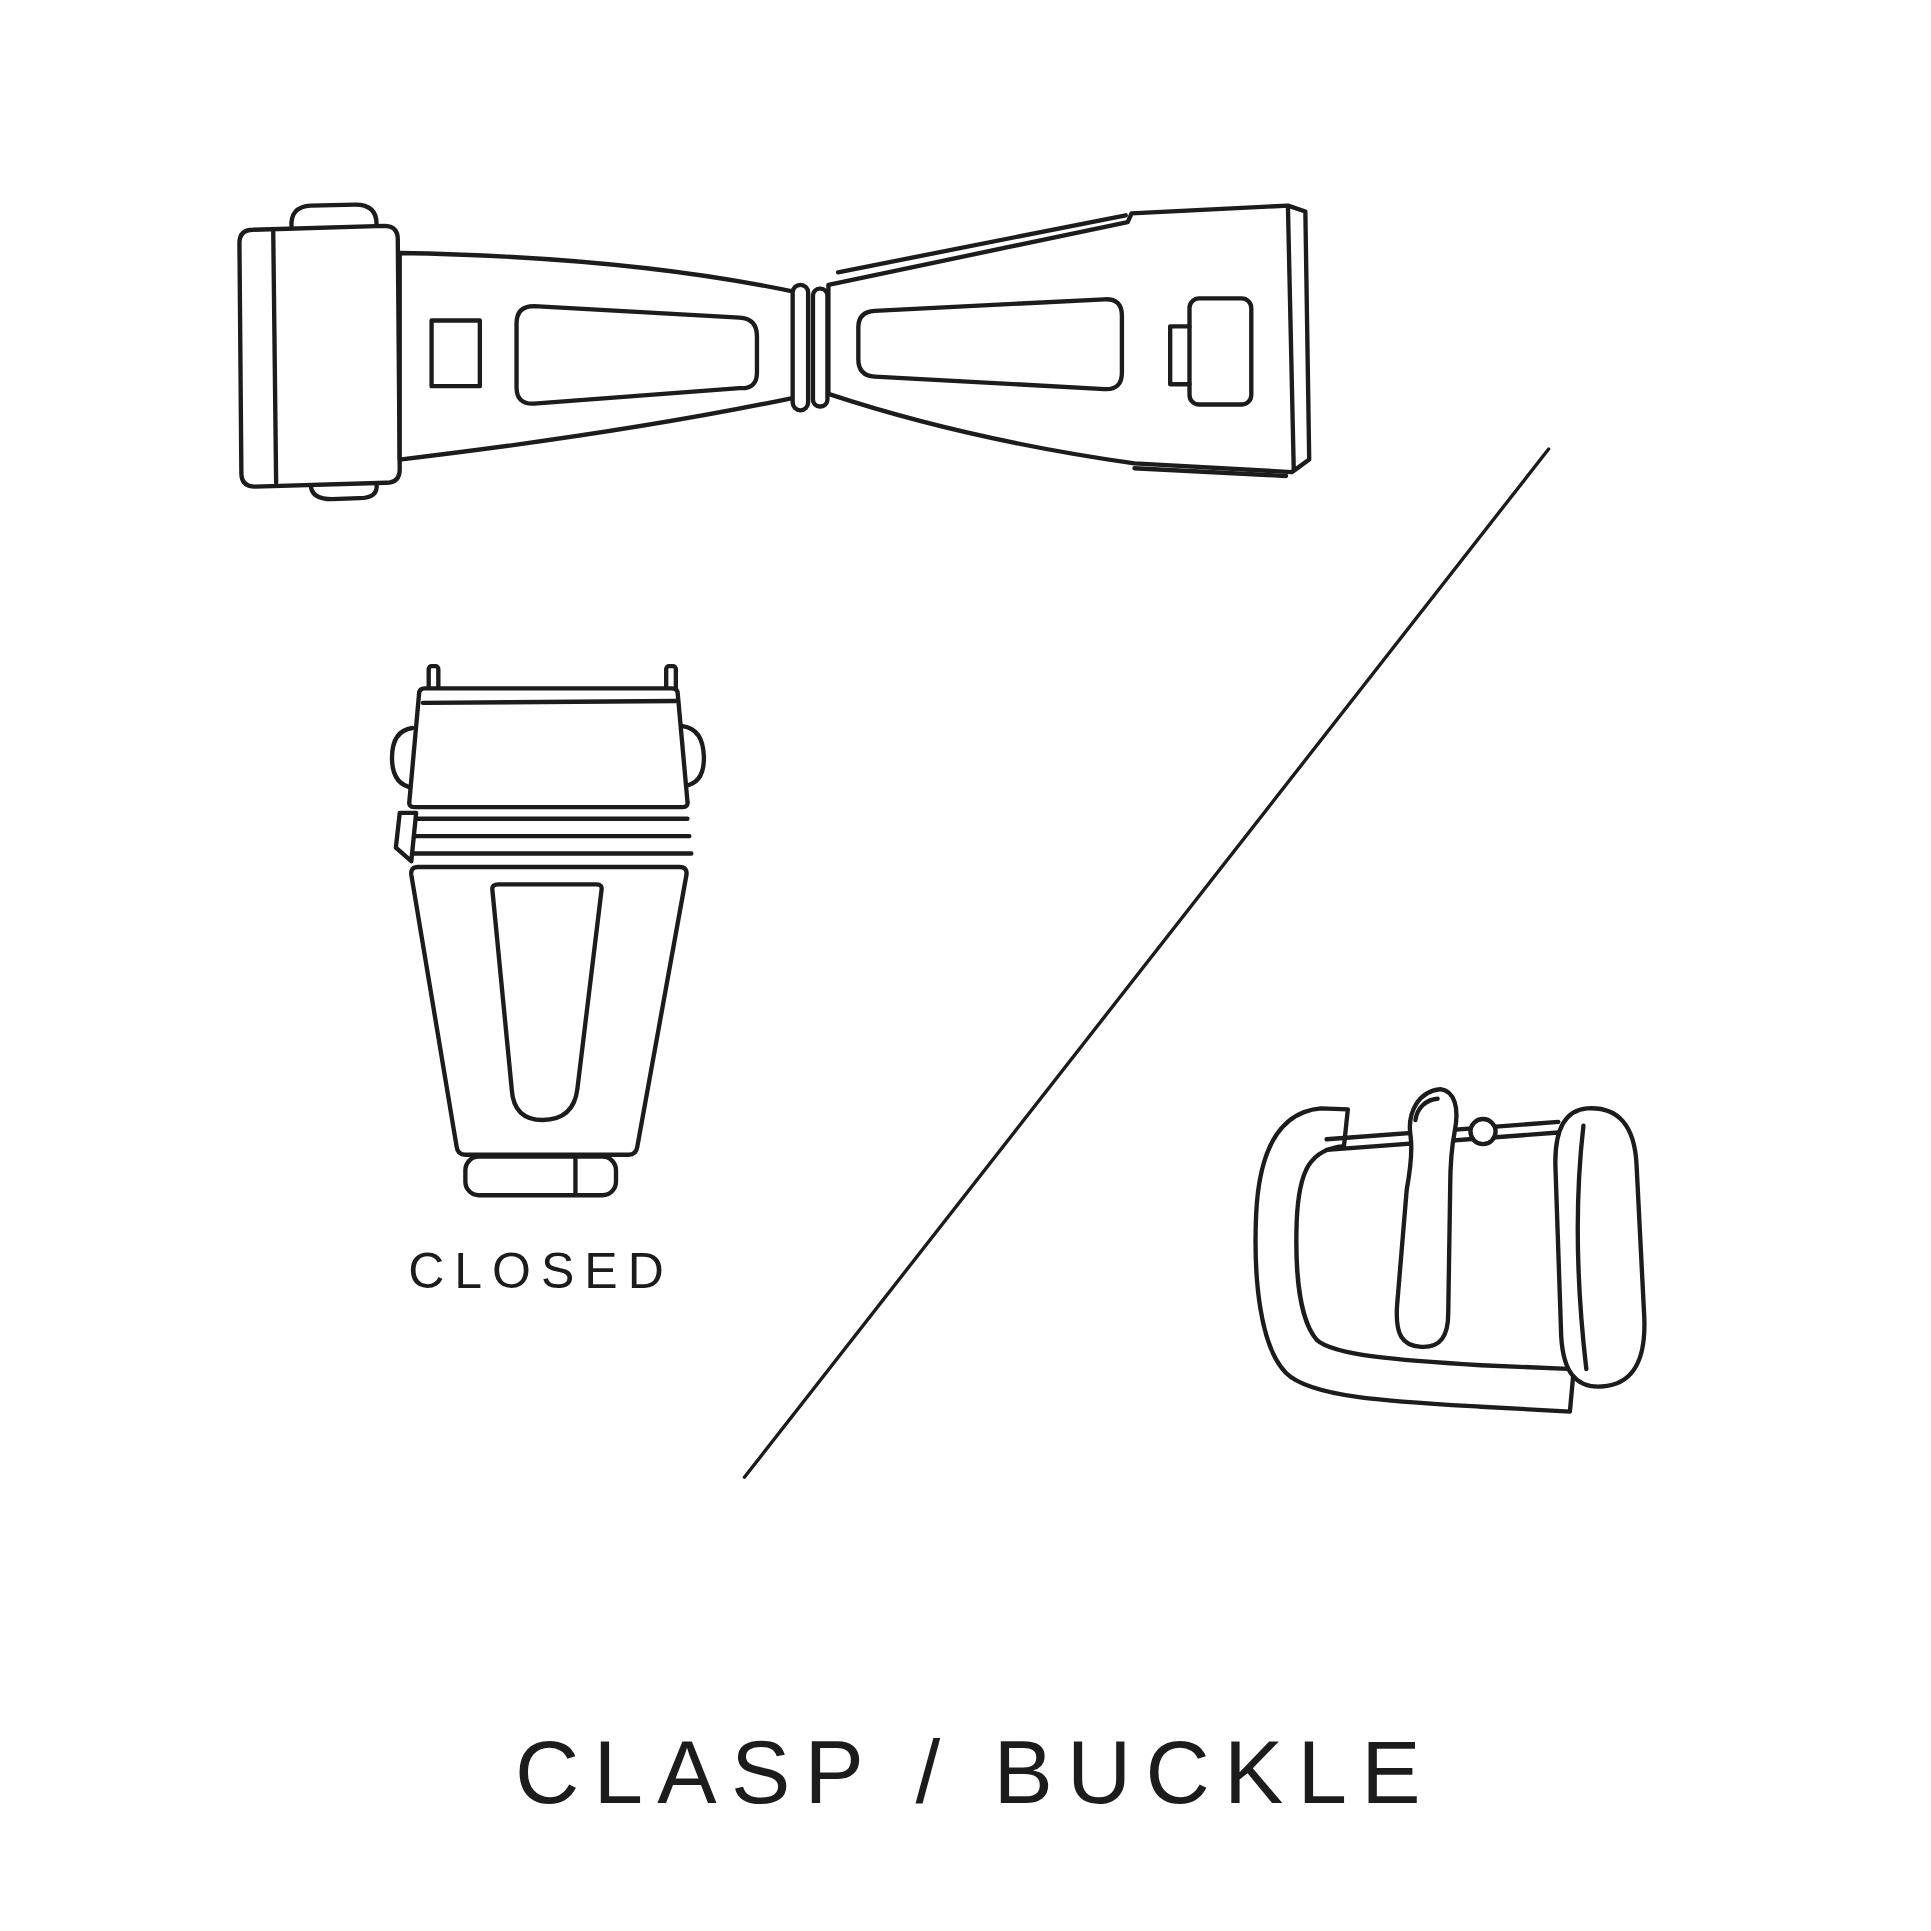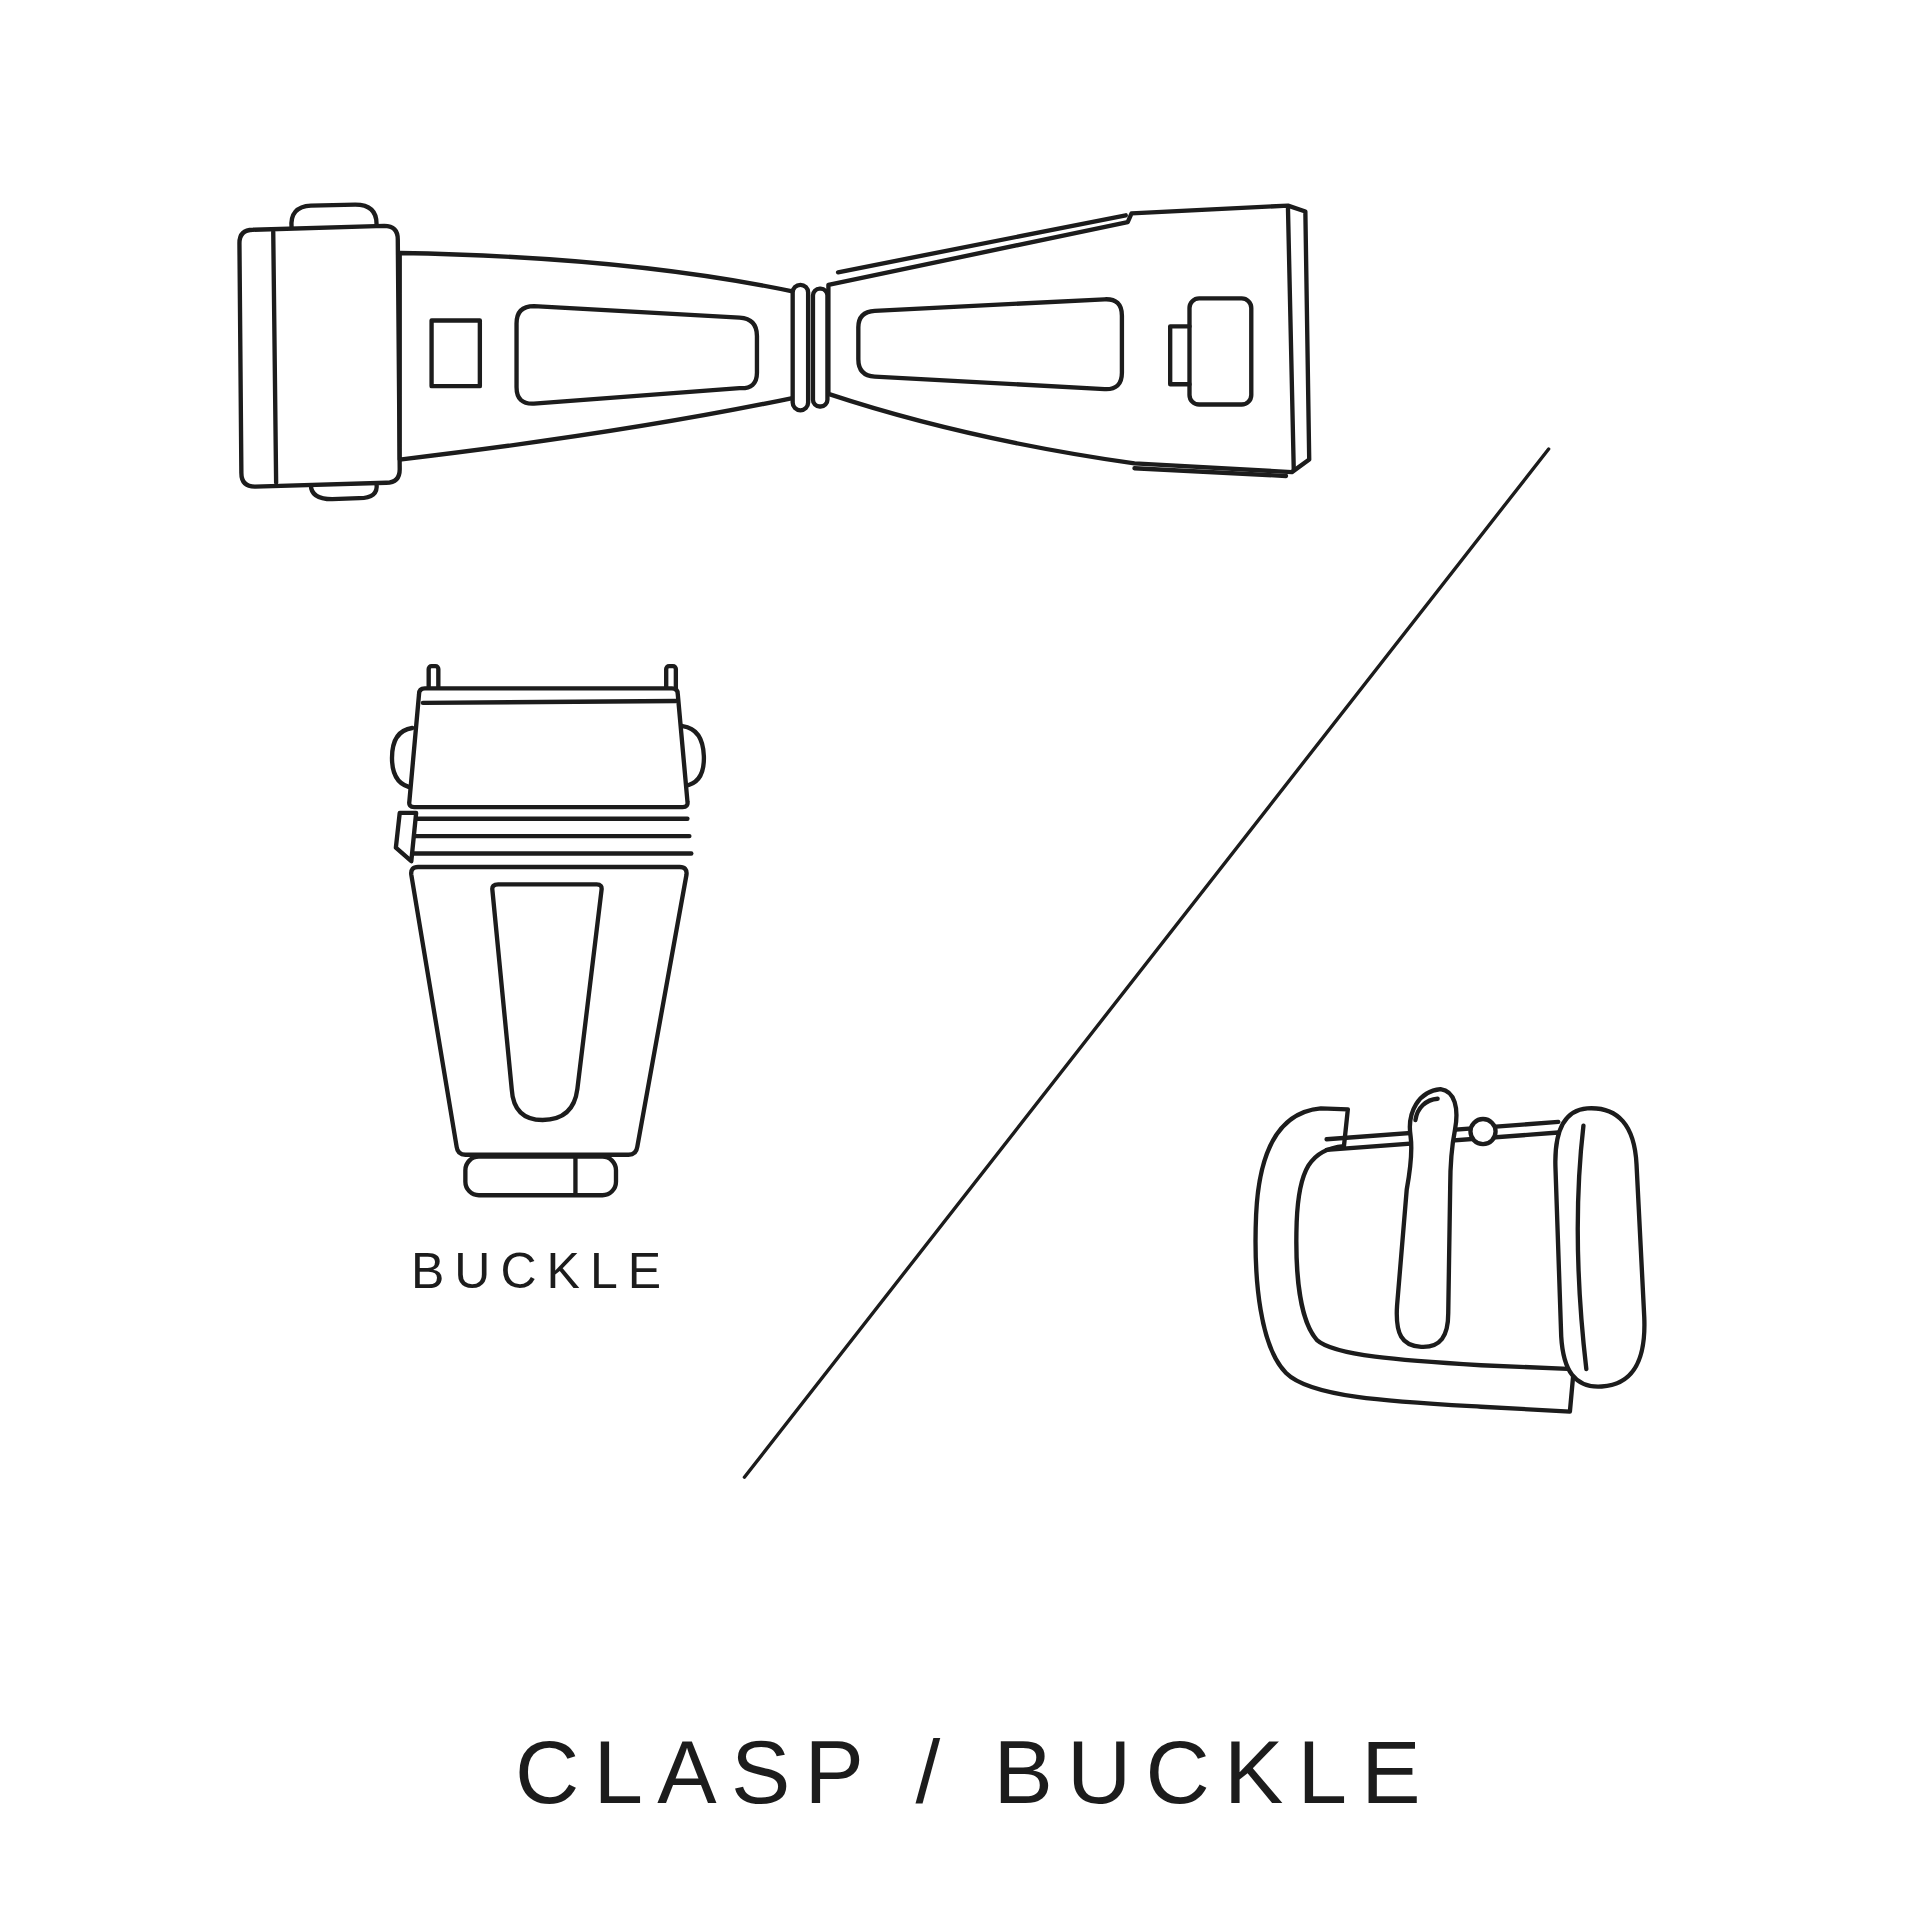--- a/index.html
+++ b/index.html
@@ -120,18 +120,18 @@
       <path d="M 1640 1166 C 1631 1244 1633 1332 1643 1418"></path>
 
       <circle fill="#ffffff" cx="1536" cy="1172" r="13"></circle>
 
       <path fill="#ffffff" d="M 1492 1128 C 1470 1130 1457 1151 1461 1177 C 1463 1192 1461 1210 1457 1232 L 1447 1352 C 1445 1382 1452 1394 1472 1395 C 1492 1396 1500 1384 1500 1360 L 1502 1230 C 1502 1205 1504 1185 1507 1170 C 1511 1148 1507 1130 1492 1128 Z"></path>
       <path d="M 1466 1160 C 1468 1147 1477 1139 1489 1138"></path>
     </g>
   </svg>
 
 
-  <div class="label label-closed">BUCKLE</div>
+  <div class="label label-closed">CLOSED</div>
 
   <div class="title title-main">CLASP / BUCKLE</div>
 
 </div>
 
 
 </body></html>

